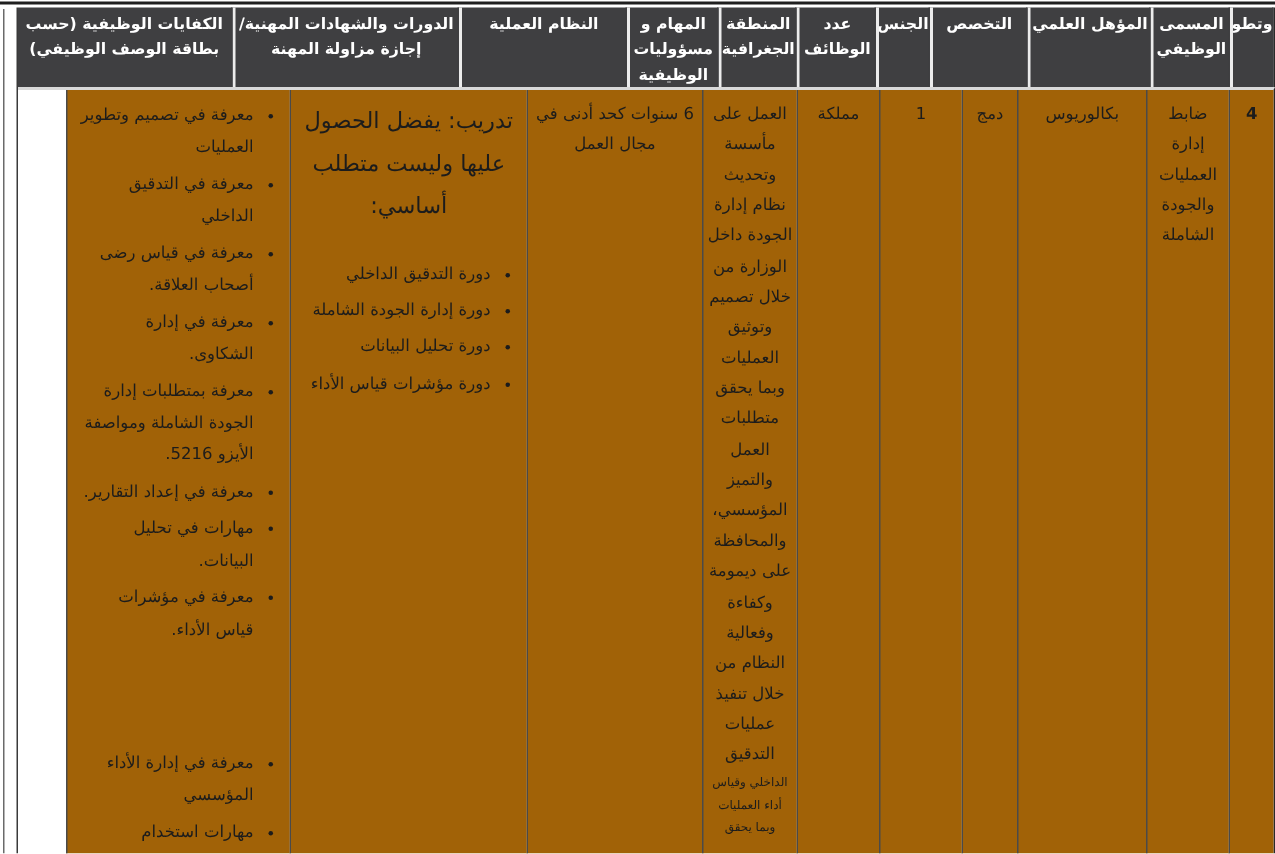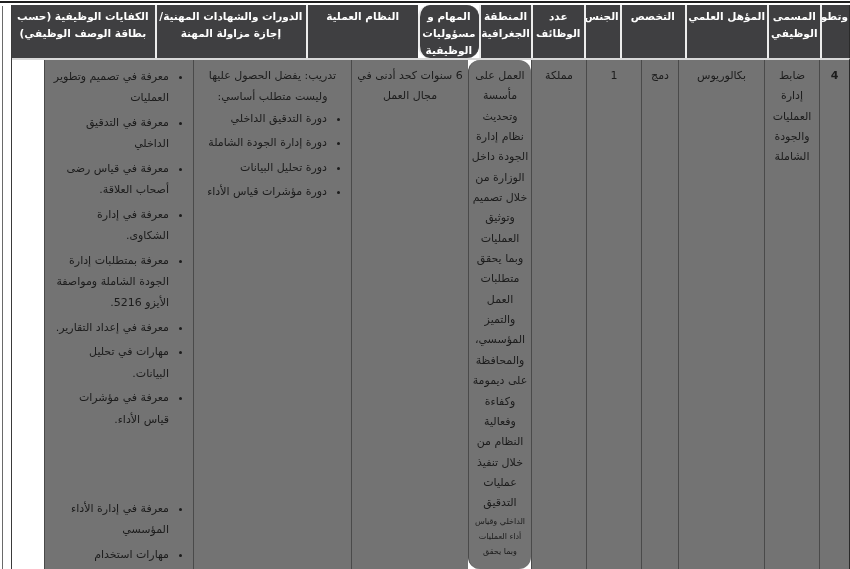--- a/index.html
+++ b/index.html
@@ -24,21 +24,21 @@
   }
   .trow { display:flex; flex-direction:row; width:100%; }
   
   .col-num     { width:30px;  }
   .col-title   { width:55px;  }
   .col-qual    { width:86px;  }
   .col-spec    { width:68px;  }
   .col-gender  { width:37px;  }
   .col-count   { width:55px;  }
   .col-region  { width:55px;  }
-  .col-duties  { width:63px;border-radius:12px;  }
+  .col-duties  { width:63px;  }
   .col-exp     { width:117px; }
   .col-courses { width:158px; }
   .col-comp    { width:149px; }
 
   .thead { height:53px; }
   .thead .cell {
     background:#3f3f41;
     color:#ffffff;
     font-weight:bold;
     font-size:10.5px;
@@ -47,37 +47,37 @@
     padding:3px 0;
     border-left:2px solid #ececec;
     border-right:1px solid #3f3f41;
     overflow:hidden;
   }
   .thead .cell:last-child { border-left:none; }
   .thead { border-right:1px solid #2a2a2a; }
 
   .tbody { height:511px; border-top:2px solid #d9d9d9; border-right:1px solid #2a2a2a; }
   .tbody .cell {
-    background:#737373;
+    background:#a16207;
     font-size:11px;
     text-align:center;
     padding:6px 2px;
     border-left:1px solid #4a4a4a;
     overflow:hidden;
     line-height:1.85;
   }
   .tbody .cell:last-child { border-left:1px solid #4a4a4a; }
 
   .row-number { font-size:13px; font-weight:bold; }
   .job-title  { line-height:2.0; font-size:11px; }
   .duties-cell { font-size:10px; line-height:1.72; padding-top:5px; }
   .duties-small { font-size:8px; line-height:1.9; display:block; }
   .exp-cell { font-size:11px; line-height:1.9; }
 
-  .list-intro { font-size:11px; line-height:1.9; text-align:center; margin-bottom:0; }
+  .list-intro { font-size:15px; line-height:1.9; text-align:center; margin-bottom:20px; }
   ul.dotlist {
     list-style-position:outside;
     padding-right:22px;
     padding-left:4px;
     text-align:right;
     font-size:11px;
     line-height:1.95;
   }
   ul.dotlist li { margin-bottom:3px; }
   ul.gap-top { margin-top:68px; }

